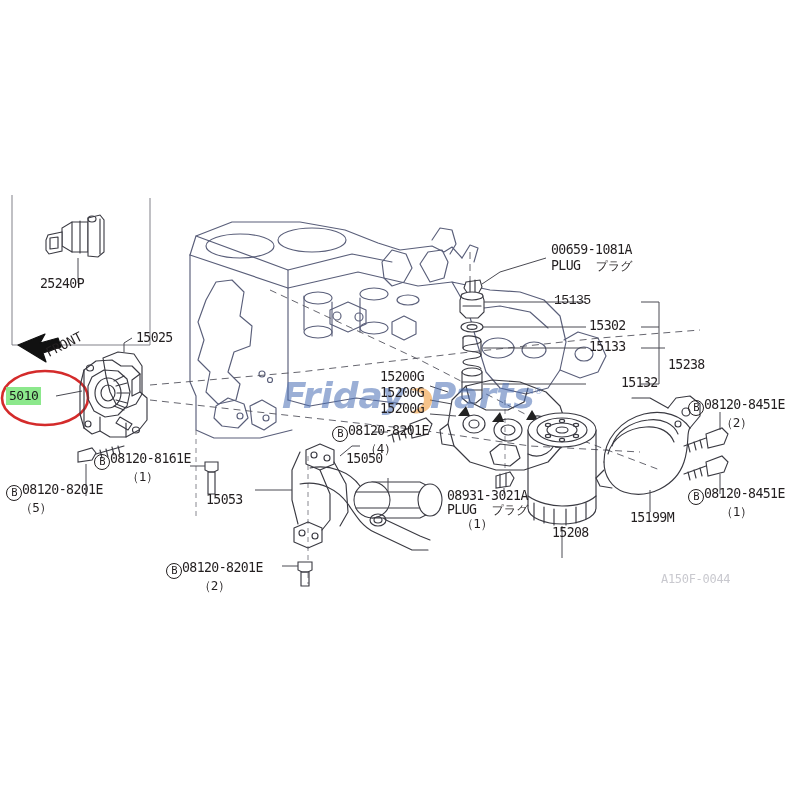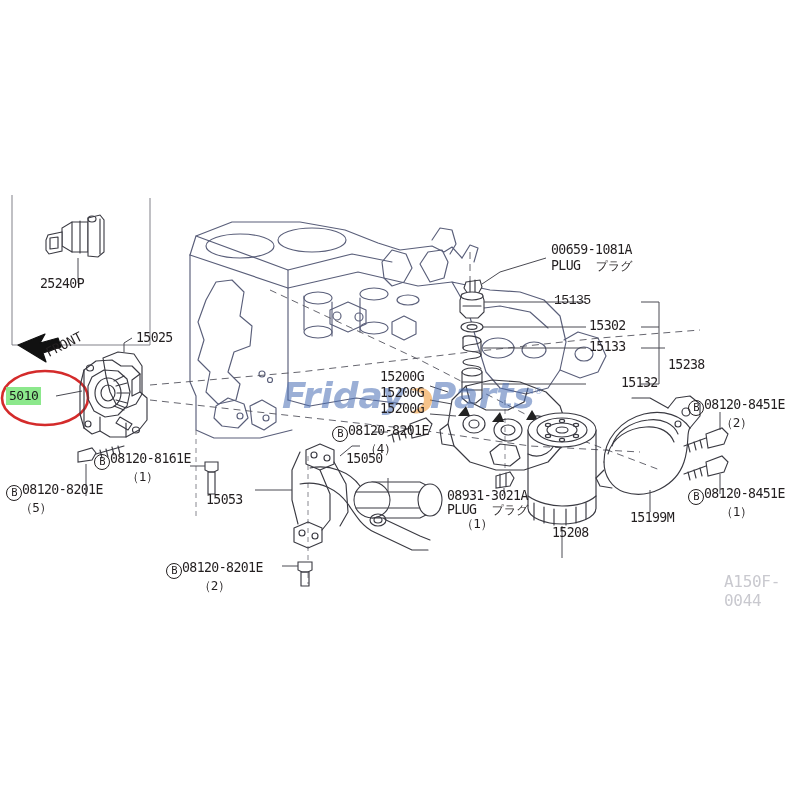--- a/index.html
+++ b/index.html
@@ -62,24 +62,24 @@
   #watermark {
     position: absolute;
     left: 282px;
     top: 374px;
     width: 290px;
     height: 48px;
     pointer-events: none;
   }
   #corner-code {
     position: absolute;
-    left: 724px;
+    left: 661px;
     top: 572px;
     font-family: "DejaVu Sans Mono", monospace;
-    font-size: 16px;
+    font-size: 12px;
     letter-spacing: -0.3px;
     color: #c9c9cf;
   }
   #highlight-label {
     position: absolute;
     left: 6px;
     top: 387px;
     padding: 1px 3px 2px 3px;
     font-family: "DejaVu Sans Mono", monospace;
     font-size: 13px;

